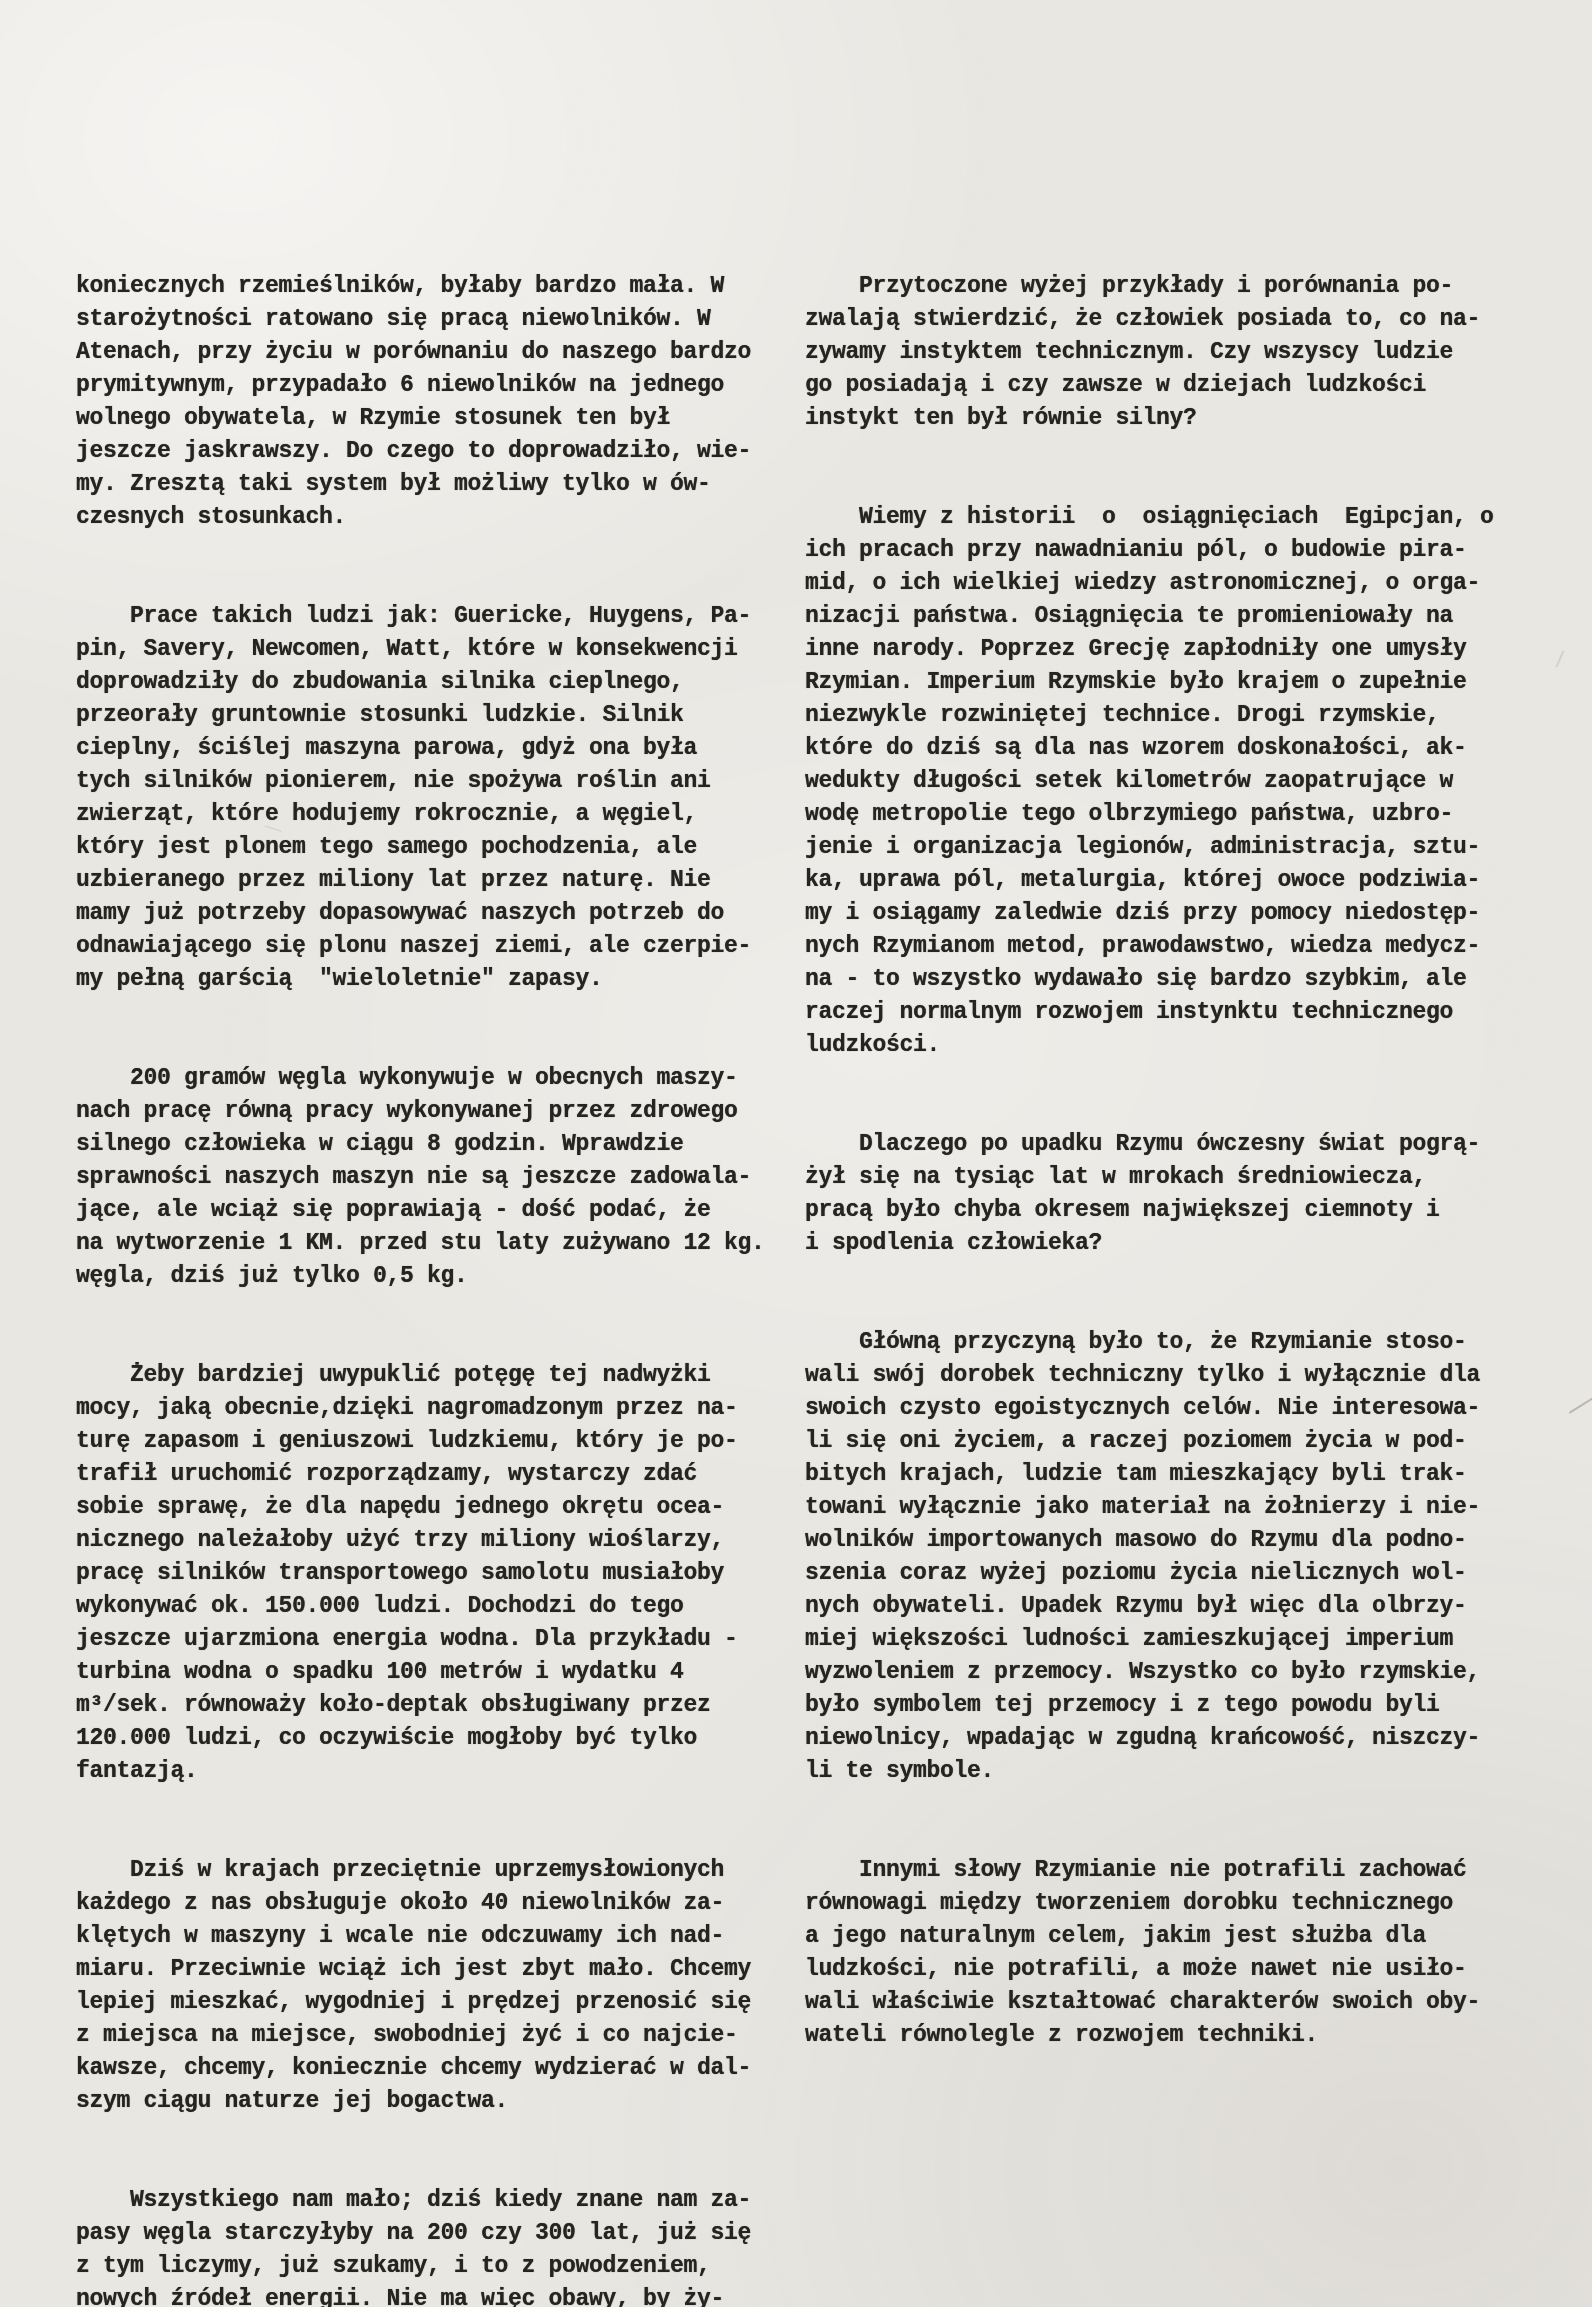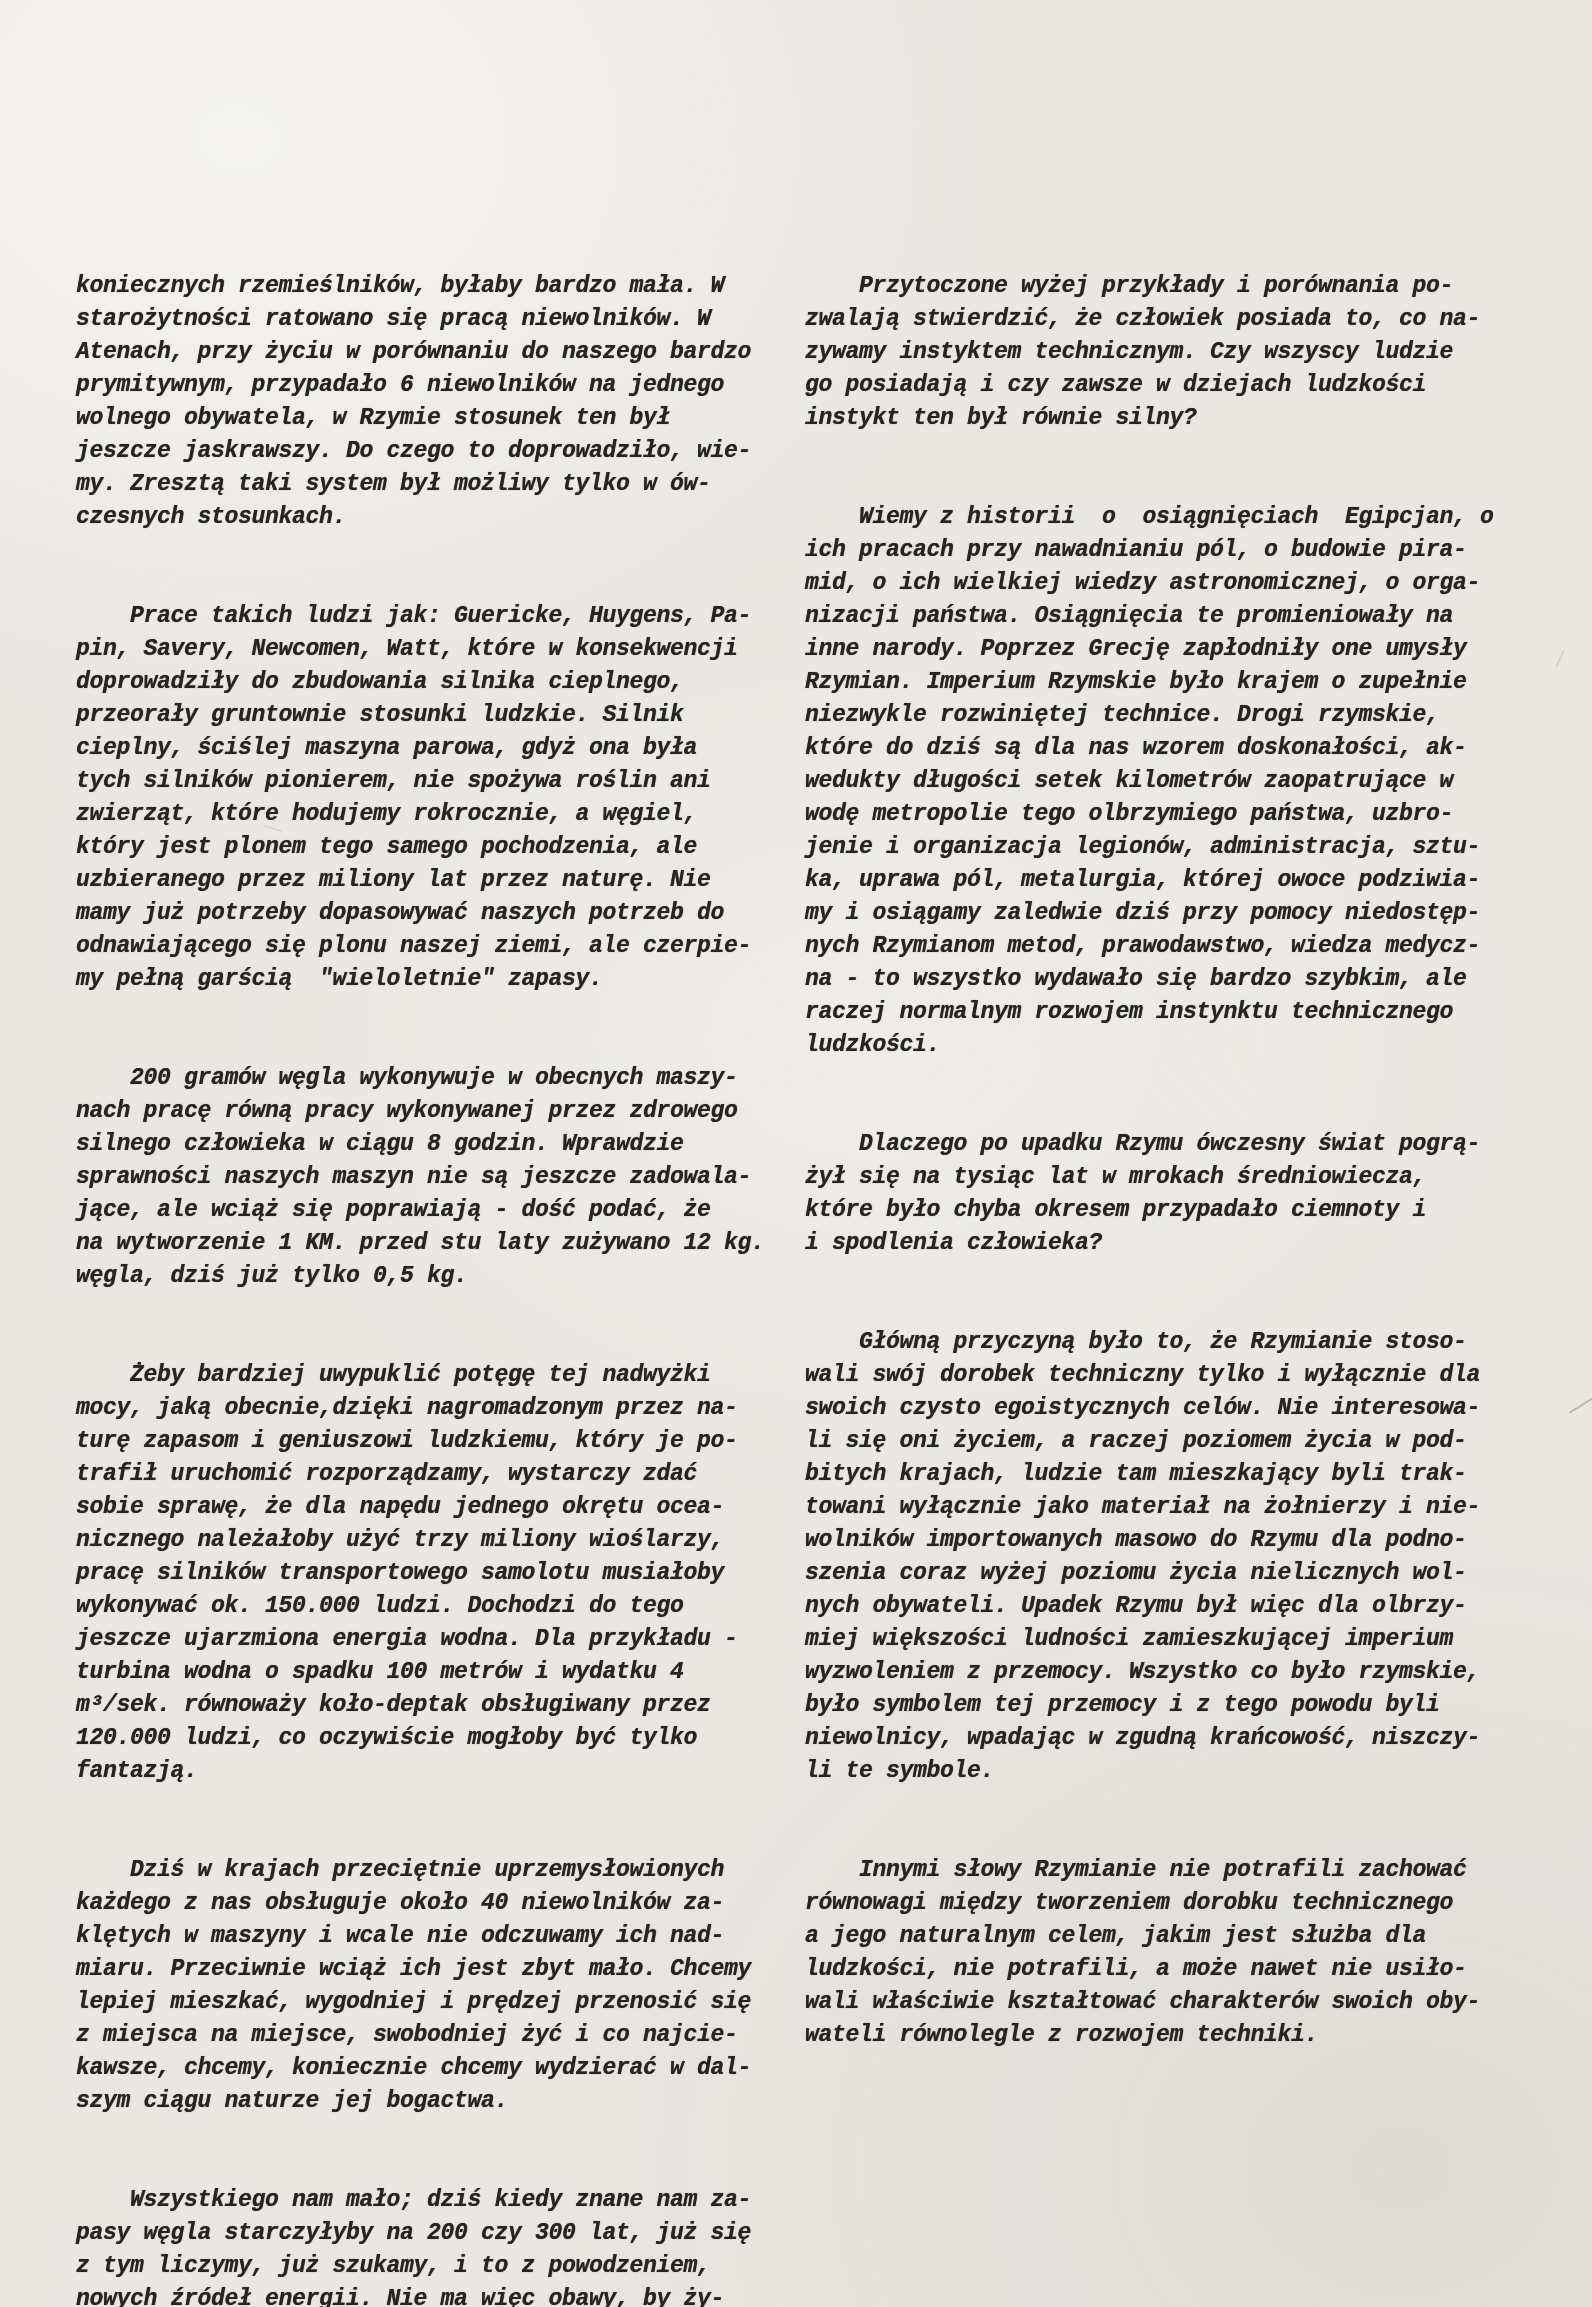--- a/index.html
+++ b/index.html
@@ -8,21 +8,21 @@
     height: 2307px;
     position: relative;
     overflow: hidden;
     background:
       radial-gradient(1225px 953px at 15% 6%, rgba(255,255,255,.55), rgba(255,255,255,0) 62%),
       radial-gradient(1498px 1225px at 88% 94%, rgba(115,110,100,.10), rgba(115,110,100,0) 60%),
       radial-gradient(953px 681px at 55% 45%, rgba(255,255,255,.25), rgba(255,255,255,0) 70%),
       #e9e7e2;
     font-family: "Liberation Mono", "DejaVu Sans Mono", monospace;
   }
-  .page { position: absolute; inset: 0; font-style: italic; }
+  .page { position: absolute; inset: 0; }
   .column {
     position: absolute;
     top: 204px;
     font-family: "Liberation Mono", "DejaVu Sans Mono", monospace;
     font-weight: bold;
     font-size: 23px;
     line-height: 33px;
     color: #262420;
     white-space: pre;
     letter-spacing: -0.3px;
@@ -123,21 +123,21 @@
 wodę metropolie tego olbrzymiego państwa, uzbro-
 jenie i organizacja legionów, administracja, sztu-
 ka, uprawa pól, metalurgia, której owoce podziwia-
 my i osiągamy zaledwie dziś przy pomocy niedostęp-
 nych Rzymianom metod, prawodawstwo, wiedza medycz-
 na - to wszystko wydawało się bardzo szybkim, ale
 raczej normalnym rozwojem instynktu technicznego
 ludzkości.</p>
     <p>    Dlaczego po upadku Rzymu ówczesny świat pogrą-
 żył się na tysiąc lat w mrokach średniowiecza,
-które było chyba okresem przypadało ciemnoty i
+pracą było chyba okresem największej ciemnoty i
 i spodlenia człowieka?</p>
     <p>    Główną przyczyną było to, że Rzymianie stoso-
 wali swój dorobek techniczny tylko i wyłącznie dla
 swoich czysto egoistycznych celów. Nie interesowa-
 li się oni życiem, a raczej poziomem życia w pod-
 bitych krajach, ludzie tam mieszkający byli trak-
 towani wyłącznie jako materiał na żołnierzy i nie-
 wolników importowanych masowo do Rzymu dla podno-
 szenia coraz wyżej poziomu życia nielicznych wol-
 nych obywateli. Upadek Rzymu był więc dla olbrzy-

